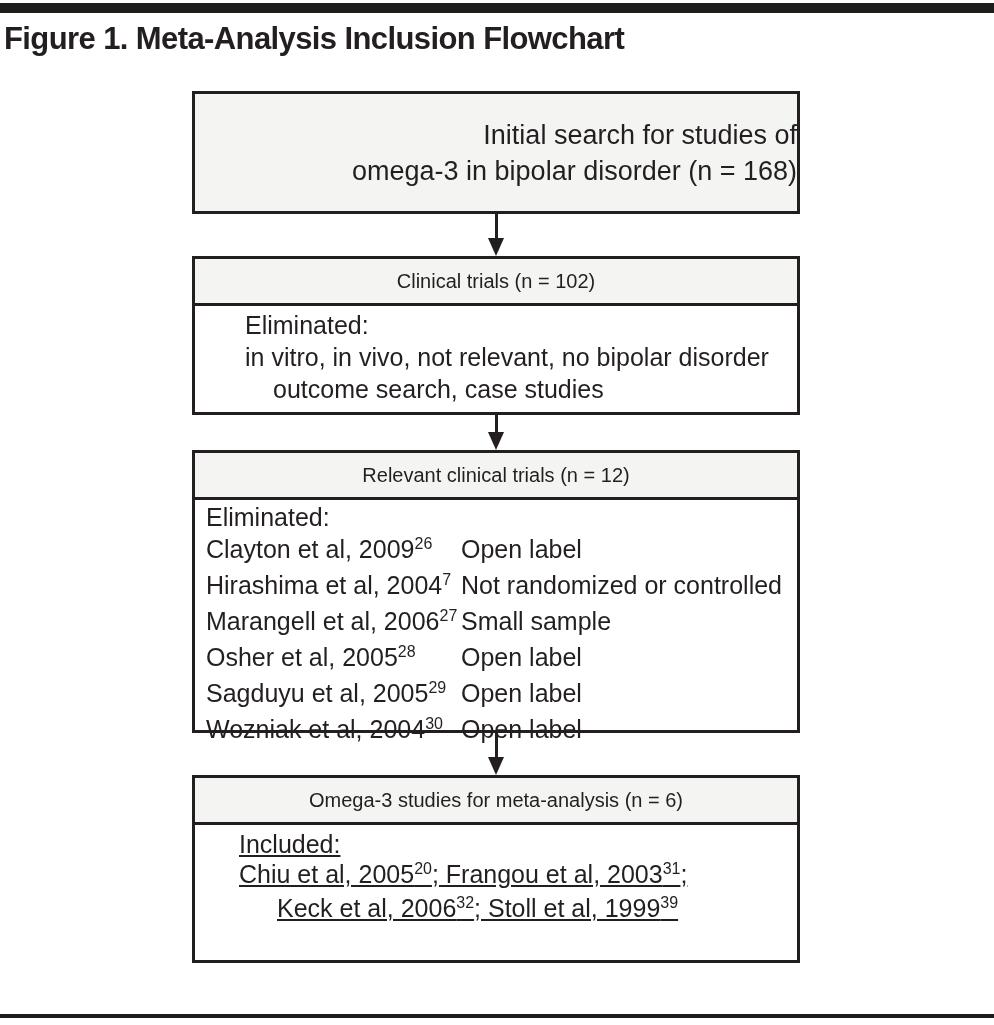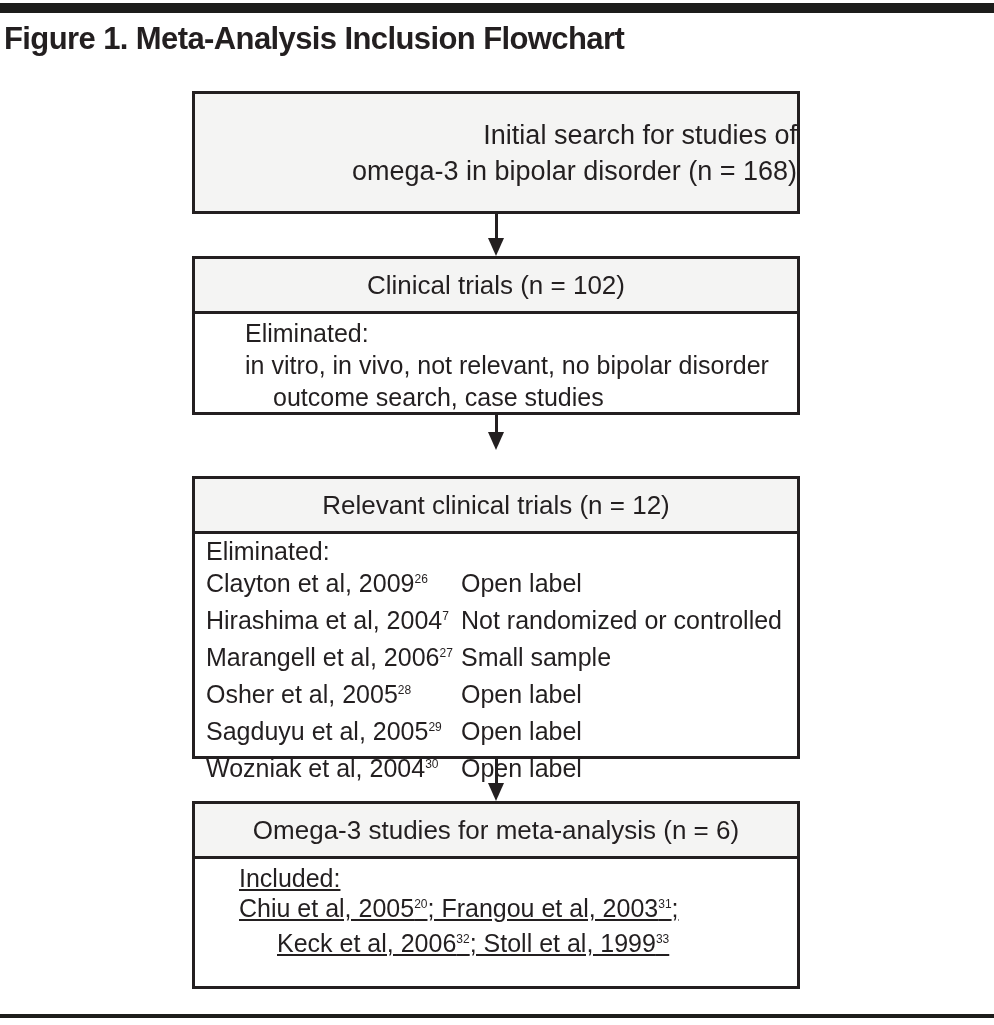--- a/index.html
+++ b/index.html
@@ -11,39 +11,39 @@
   }
   .top-rule { position:absolute; left:0; top:3px; width:994px; height:10px; background:#1d1d1b; }
   .figure-title {
     position:absolute; left:4px; top:21px;
     font-size:31px; font-weight:700; letter-spacing:-0.6px;text-align:right;
   }
   .flow { position:absolute; left:192px; top:91px; width:608px; }
   .box { border:3px solid #231f20; background:#ffffff; }
   .box-solid { background:#f4f4f3; }
   .hdr {
-    height:55px; background:#f4f4f3; border-bottom:3px solid #231f20;
+    height:47px; background:#f4f4f3; border-bottom:3px solid #231f20;
     display:flex; align-items:center; justify-content:center;
-    font-size:26px; white-space:nowrap;
+    font-size:20px; white-space:nowrap;
   }
   .box1 {
     height:123px; display:flex; flex-direction:column;
     align-items:flex-end; justify-content:center; text-align:center;
     font-size:27px; line-height:36px; white-space:nowrap;
   }
   .box2 { height:159px; }
   .box2 .bd { padding:3px 4px 0 50px; font-size:25px; line-height:32px; white-space:nowrap; }
   .indent { padding-left:28px; }
-  .box3 { height:283px;margin-top:26px; }
+  .box3 { height:283px; }
   .box3 .bd { padding:1px 4px 0 11px; font-size:25px; line-height:32px; white-space:nowrap; }
   .row { display:grid; grid-template-columns:255px 1fr; }
   .box4 { height:188px; }
   .box4 .bd { padding:4px 4px 0 44px; font-size:25px; line-height:30px; white-space:nowrap;text-decoration:underline; }
   .inc-indent { padding-left:38px; }
-  .sup { font-size:12px; position:relative; top:-9px; }
+  .sup { font-size:16px; position:relative; top:-9px; }
   .gap { display:flex; flex-direction:column; align-items:center; }
   .gap-lg { height:42px; }
   .gap-sm { height:35px; }
   .stem { width:3px; flex:1; background:#231f20; }
   .head {
     width:0; height:0;
     border-left:8px solid transparent; border-right:8px solid transparent;
     border-top:18px solid #231f20;
   }
   .bottom-rule { position:absolute; left:0; top:1014px; width:994px; height:4px; background:#1d1d1b; }
@@ -115,19 +115,19 @@
   <div class="gap gap-lg">
     <div class="stem"></div>
     <div class="head"></div>
   </div>
 
   <div class="box box4">
     <div class="hdr">Omega-3 studies for meta-analysis (n = 6)</div>
     <div class="bd">
       <div>Included:</div>
       <div><span>Chiu et al, 2005</span><span class="sup">20</span><span>; Frangou et al, 2003</span><span class="sup">31</span><span>;</span></div>
-      <div class="inc-indent"><span>Keck et al, 2006</span><span class="sup">32</span><span>; Stoll et al, 1999</span><span class="sup">33</span><span></span></div>
+      <div class="inc-indent"><span>Keck et al, 2006</span><span class="sup">32</span><span>; Stoll et al, 1999</span><span class="sup">39</span><span></span></div>
     </div>
   </div>
 
 </div>
 
 <div class="bottom-rule"></div>
 
 </body></html>

